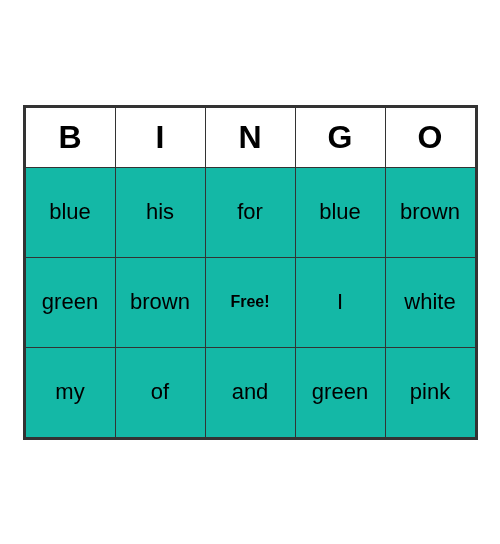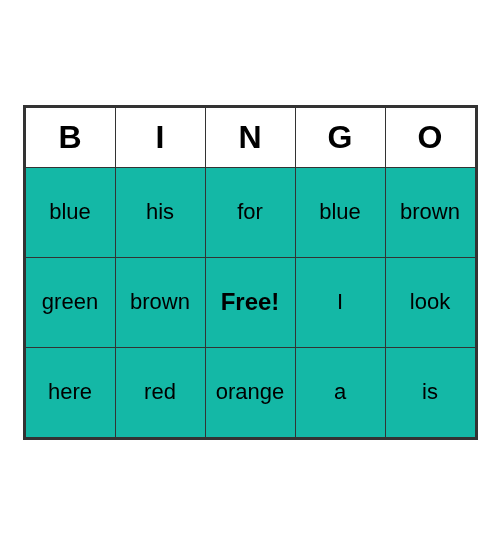--- a/index.html
+++ b/index.html
@@ -41,21 +41,21 @@
       font-weight: bold;
       height: 60px;
       background: #ffffff;
     }
 
     td {
       background: #14b8a6;
     }
 
     td.free {
-      font-size: 24px;
+      font-size: 16px;
       font-weight: bold;
     }
   </style>
 </head>
 <body>
 
 <div class="bingo-card">
   <table>
     <thead>
       <tr>
@@ -72,24 +72,24 @@
           <td>his</td>
           <td>for</td>
           <td>blue</td>
           <td>brown</td>
         </tr>
         <tr>
           <td>green</td>
           <td>brown</td>
           <td class="free">Free!</td>
           <td>I</td>
-          <td>look</td>
+          <td>white</td>
         </tr>
         <tr>
-          <td>here</td>
-          <td>red</td>
-          <td>orange</td>
-          <td>a</td>
-          <td>is</td>
+          <td>my</td>
+          <td>of</td>
+          <td>and</td>
+          <td>green</td>
+          <td>pink</td>
         </tr>
       </tbody>
   </table>
 </div>
 
 </body></html>

